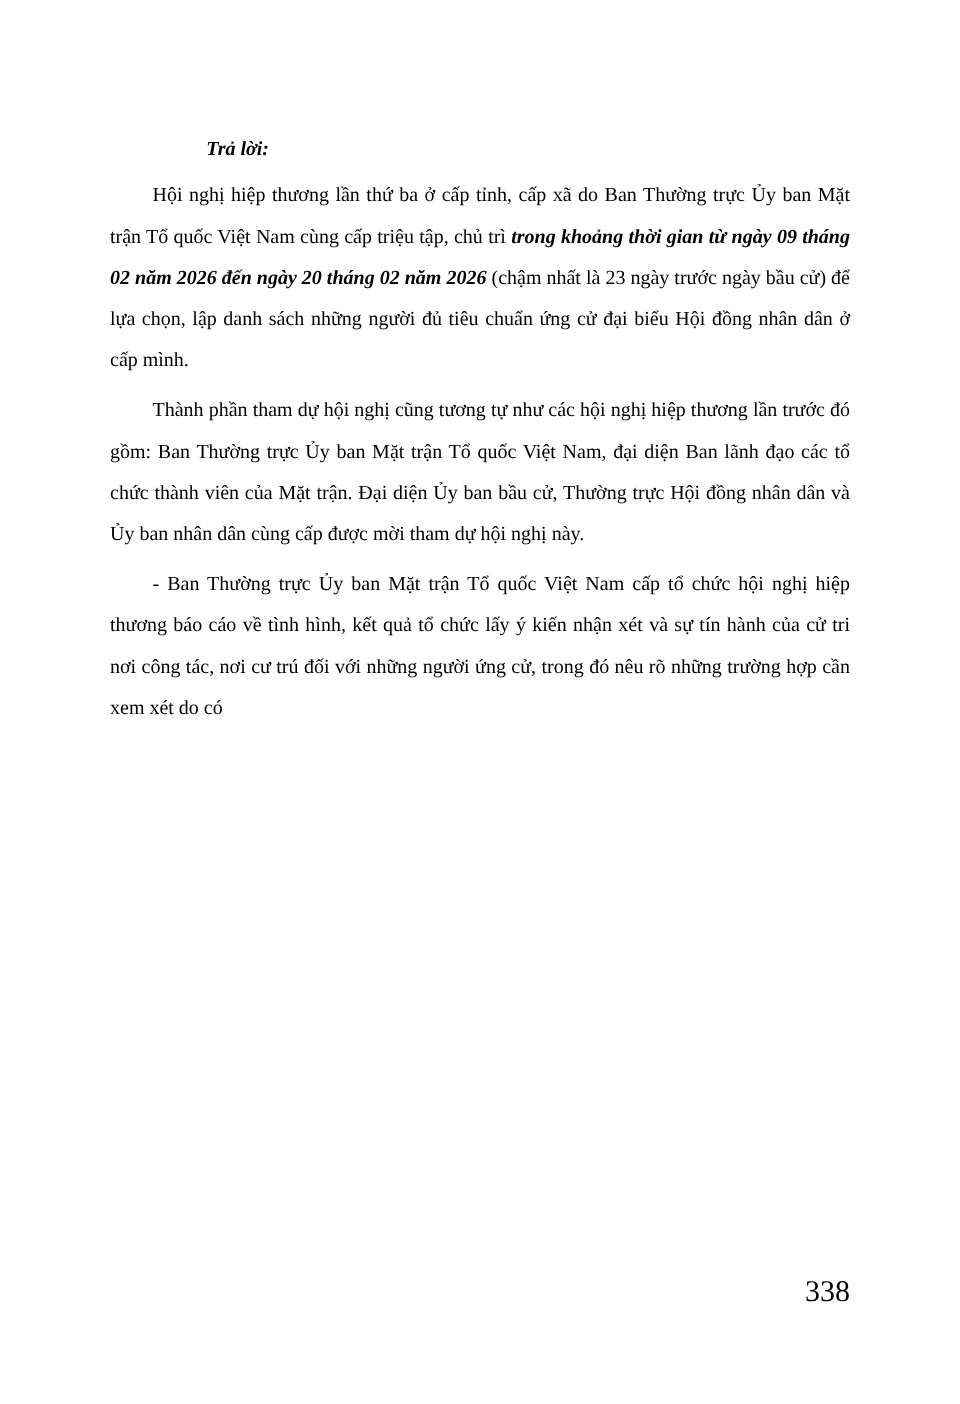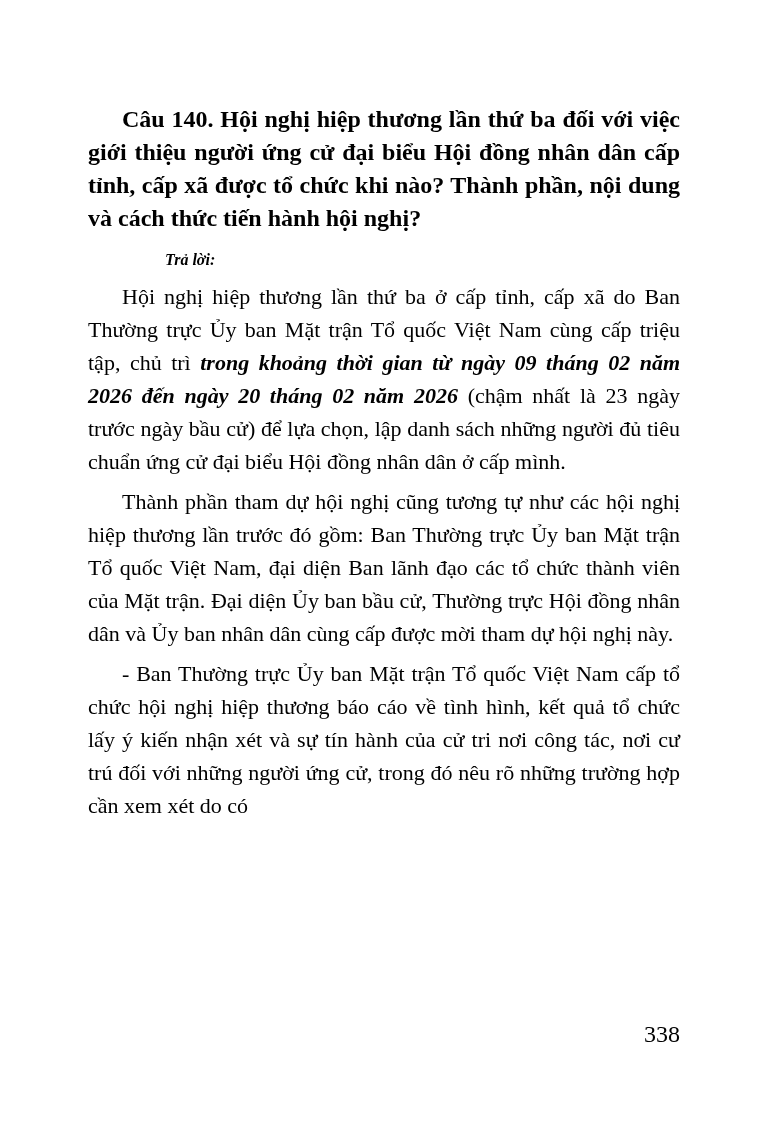--- a/index.html
+++ b/index.html
@@ -37,21 +37,21 @@
   }
   .answer-label {
     font-size: 16px;
     line-height: 33px;
     font-weight: bold;
     font-style: italic;
     margin: 0 0 4px 0;
     padding-left: 77px;
   }
   .para {
-    font-size: 22px;
+    font-size: 16px;
     line-height: 33px;
     text-align: justify;
     text-indent: 34px;
     margin: 0 0 7px 0;
   }
   .emphasis {
     font-weight: bold;
     font-style: italic;
   }
   .page-number {
@@ -62,21 +62,20 @@
     line-height: 33px;
     text-align: right;
   }
 </style>
 </head>
 <body>
 
 <div class="page">
   <div class="content">
 
-    <h2 class="question">Câu 140. Hội nghị hiệp thương lần thứ ba đối với việc giới thiệu người ứng cử đại biểu Hội đồng nhân dân cấp tỉnh, cấp xã được tổ chức khi nào? Thành phần, nội dung và cách thức tiến hành hội nghị?</h2>
 
     <p class="answer-label">Trả lời:</p>
 
     <p class="para"><span>Hội nghị hiệp thương lần thứ ba ở cấp tỉnh, cấp xã do Ban Thường trực Ủy ban Mặt trận Tổ quốc Việt Nam cùng cấp triệu tập, chủ trì </span><span class="emphasis">trong khoảng thời gian từ ngày 09 tháng 02 năm 2026 đến ngày 20 tháng 02 năm 2026</span><span> (chậm nhất là 23 ngày trước ngày bầu cử) để lựa chọn, lập danh sách những người đủ tiêu chuẩn ứng cử đại biểu Hội đồng nhân dân ở cấp mình.</span></p>
 
     <p class="para">Thành phần tham dự hội nghị cũng tương tự như các hội nghị hiệp thương lần trước đó gồm: Ban Thường trực Ủy ban Mặt trận Tổ quốc Việt Nam, đại diện Ban lãnh đạo các tổ chức thành viên của Mặt trận. Đại diện Ủy ban bầu cử, Thường trực Hội đồng nhân dân và Ủy ban nhân dân cùng cấp được mời tham dự hội nghị này.</p>
 
 
     <p class="para">- Ban Thường trực Ủy ban Mặt trận Tổ quốc Việt Nam cấp tổ chức hội nghị hiệp thương báo cáo về tình hình, kết quả tổ chức lấy ý kiến nhận xét và sự tín hành của cử tri nơi công tác, nơi cư trú đối với những người ứng cử, trong đó nêu rõ những trường hợp cần xem xét do có</p>
 

